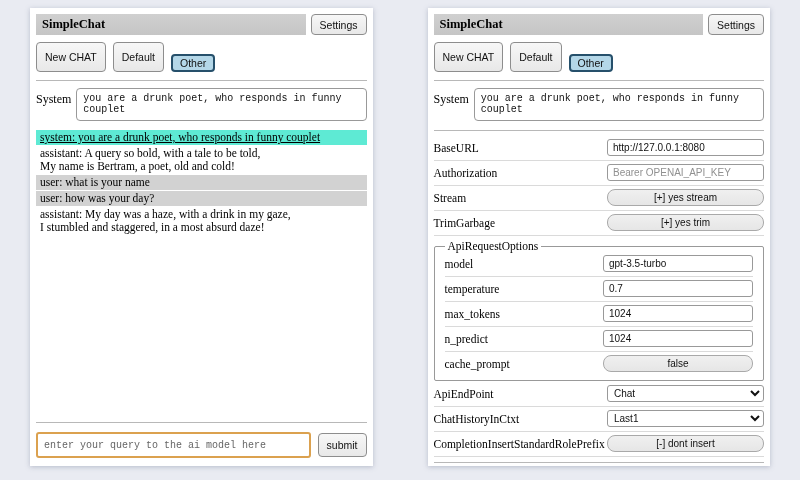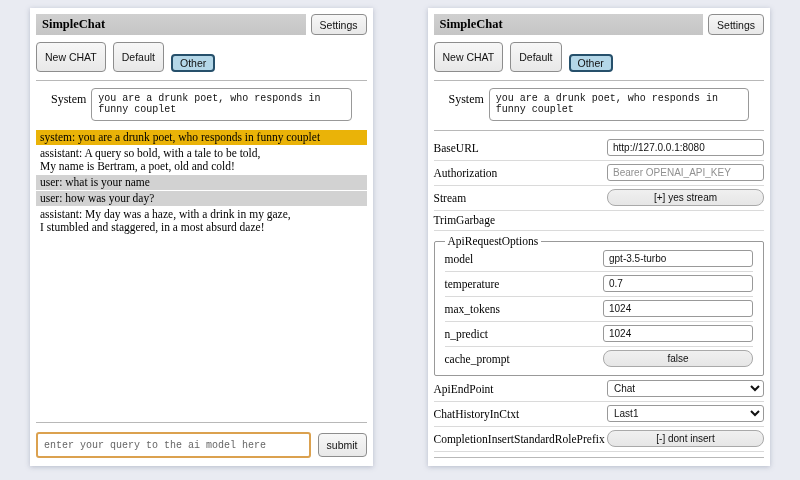--- a/index.html
+++ b/index.html
@@ -30,36 +30,36 @@
     background:linear-gradient(#f7f7f7,#e8e8e8);
     border:1px solid #8d8d8d; border-radius:4px;
     padding:2px 8px; color:#111; cursor:pointer; white-space:nowrap;
   }
   .toolbar { display:flex; gap:7px; margin:7px 0 3px; }
   .btn.tab-active {
     background:#b4d7e8; border:2px solid #26506b; padding:1px 7px;margin-top:12px;
   }
   hr { border:none; border-top:1px solid #b8b8b8; margin:5px 0; width:100%; }
   
-  .system-row { display:flex; gap:5px; margin:2px 15px 4px; }
+  .system-row { display:flex; gap:5px; margin:2px 0 4px; }
   .system-label { font-size:12px; padding-top:4px; }
   textarea.system {
     flex:1; height:33px; resize:none;
     border:1px solid #999; border-radius:4px;
     font-family:"Liberation Mono", monospace; font-size:10px;
     padding:4px 6px; color:#111; outline:none;
   }
   
   .chat-area { flex:1 1 auto; overflow:hidden; margin-top:5px; }
   .msg {
     font-size:11.5px; line-height:13px;
     padding:1px 4px; margin-bottom:1px;
     white-space:pre-line; color:#000;
   }
-  .msg.system { background:#eab308; }
+  .msg.system { background:#5eead4;text-decoration:underline; }
   .msg.user   { background:#d2d2d2; }
   .msg.assistant { background:transparent; }
   
   .query-row { display:flex; gap:7px; align-items:center; margin-top:4px; }
   input.query {
     flex:1; font-family:"Liberation Mono", monospace; font-size:10px;
     padding:5px 6px; border:1px solid #999; border-radius:3px;
     color:#444; outline:none; height:26px;
   }
   input.query::placeholder { color:#666; }
@@ -150,20 +150,21 @@
       <div class="setting-row">
         <label>Authorization</label>
         <input placeholder="Bearer OPENAI_API_KEY" class="ctl" style="">
       </div>
       <div class="setting-row">
         <label>Stream</label>
         <button class="ctl">[+] yes stream</button>
       </div>
       <div class="setting-row">
         <label>TrimGarbage</label>
+        <button class="ctl">[+] yes trim</button>
       </div>
     </div>
   <fieldset class="group">
     <legend>ApiRequestOptions</legend>
     <div class="settings">
         <div class="setting-row">
           <label>model</label>
           <input class="ctl" value="gpt-3.5-turbo" style="">
         </div>
         <div class="setting-row">

